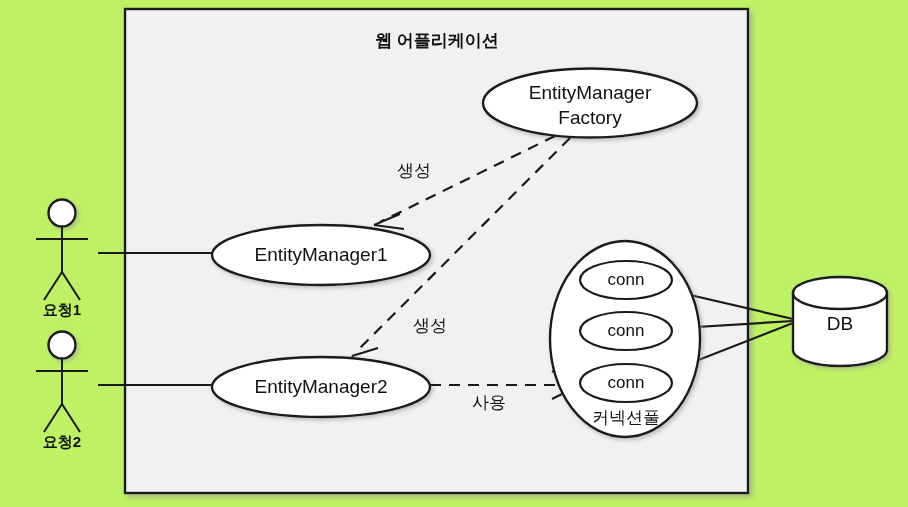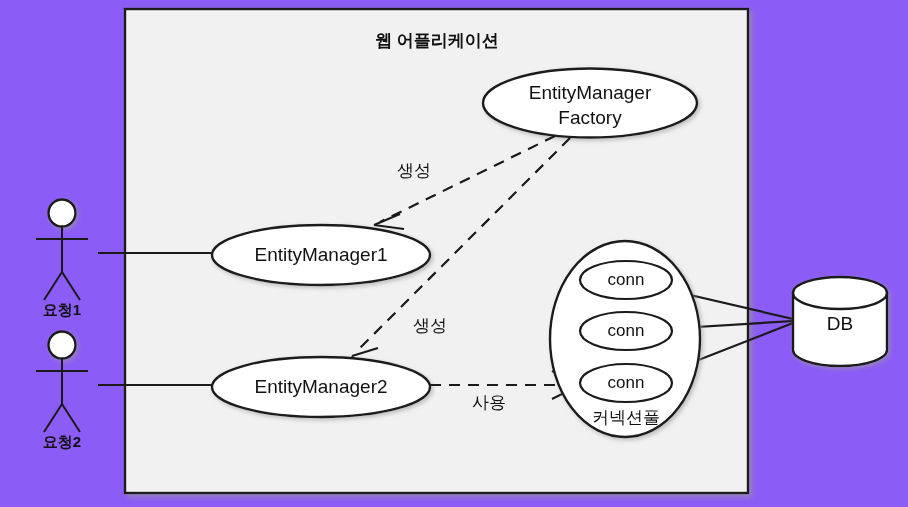--- a/index.html
+++ b/index.html
@@ -10,21 +10,21 @@
   body {
     width: 908px;
     height: 507px;
     font-family: "Liberation Sans", "DejaVu Sans", sans-serif;
     overflow: hidden;
   }
   #stage {
     position: relative;
     width: 908px;
     height: 507px;
-    background: #8b5cf6;
+    background: #bef264;
   }
   svg#diagram {
     position: absolute;
     left: 0;
     top: 0;
     width: 908px;
     height: 507px;
     display: block;
   }
   .node-text {

